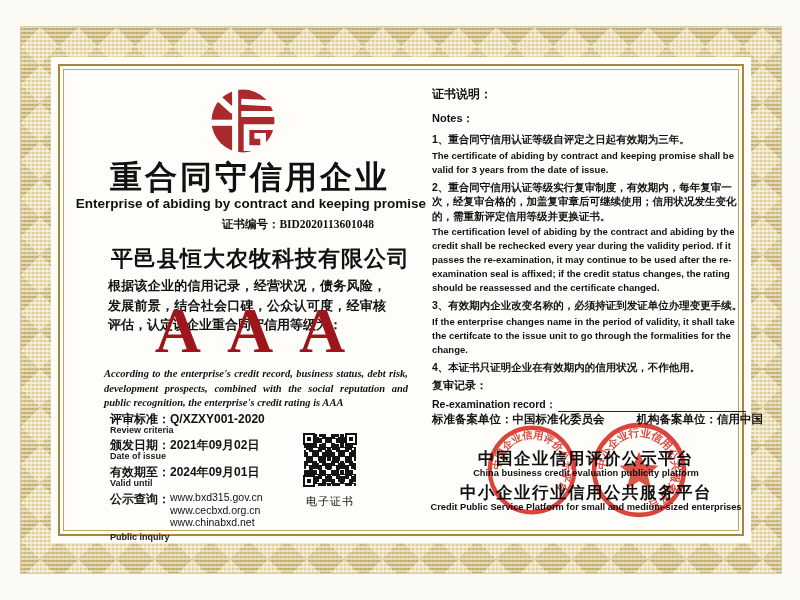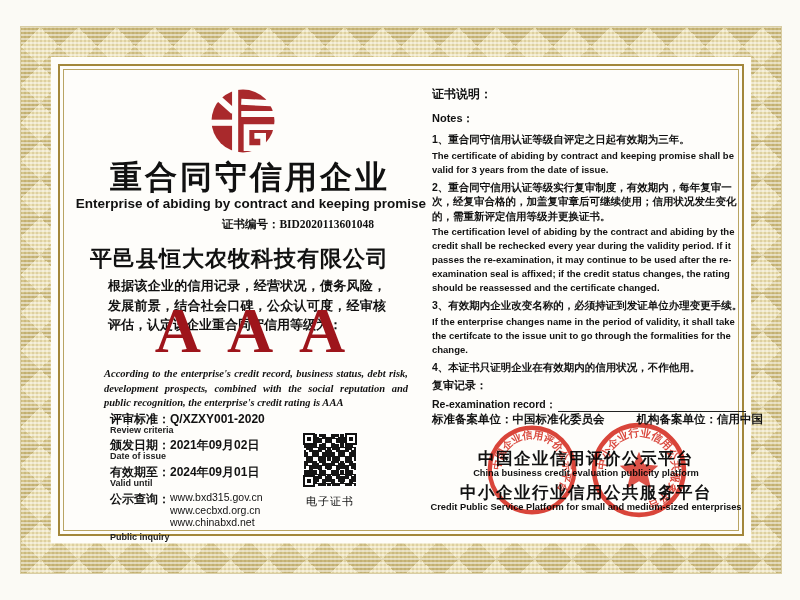--- a/index.html
+++ b/index.html
@@ -23,21 +23,21 @@
   .rule-outer{height:100%;box-sizing:border-box;border:2px solid #a3873b;padding:3px;}
   .rule-inner{height:100%;box-sizing:border-box;border:1px solid #b9a463;position:relative;background:#fefdfa;}
   .content{position:absolute;inset:0;}
   .abs{position:absolute;}
 
   
   .logo{left:144px;top:16px;width:70px;height:70px;}
   .title{left:26px;top:86px;width:320px;text-align:center;font-size:32px;font-weight:bold;letter-spacing:3px;white-space:nowrap;}
   .subtitle{left:10px;top:126px;width:352px;text-align:right;font-size:13.5px;font-weight:bold;white-space:nowrap;}
   .certno{left:38px;top:147px;width:272px;text-align:right;font-family:"Liberation Serif","DejaVu Serif",serif;font-weight:bold;font-size:11.5px;}
-  .company{left:26px;top:174px;width:320px;text-align:left;font-size:22px;font-weight:bold;letter-spacing:1px;white-space:nowrap;}
+  .company{left:26px;top:174px;width:320px;text-align:right;font-size:22px;font-weight:bold;letter-spacing:1px;white-space:nowrap;}
   .zh-para{left:44px;top:206px;width:278px;font-size:13px;font-weight:bold;line-height:19.5px;text-align:justify;}
   .rating{left:26px;top:224px;width:320px;text-align:center;color:#9e151b;
           font-family:"Liberation Serif","DejaVu Serif",serif;font-weight:bold;font-size:64px;
           letter-spacing:26px;text-indent:26px;line-height:74px;}
   .en-para{left:40px;top:297px;width:304px;font-family:"Liberation Serif","DejaVu Serif",serif;
            font-weight:bold;font-size:10.5px;line-height:14.5px;text-align:justify;font-style:italic;}
   .fld{position:absolute;left:46px;font-size:12px;font-weight:bold;white-space:nowrap;}
   .fld-en{position:absolute;left:46px;font-size:9px;font-weight:bold;color:#222;}
   .inquiry{display:flex;}
   .urls{display:flex;flex-direction:column;font-size:10.5px;line-height:12.5px;font-weight:normal;}

